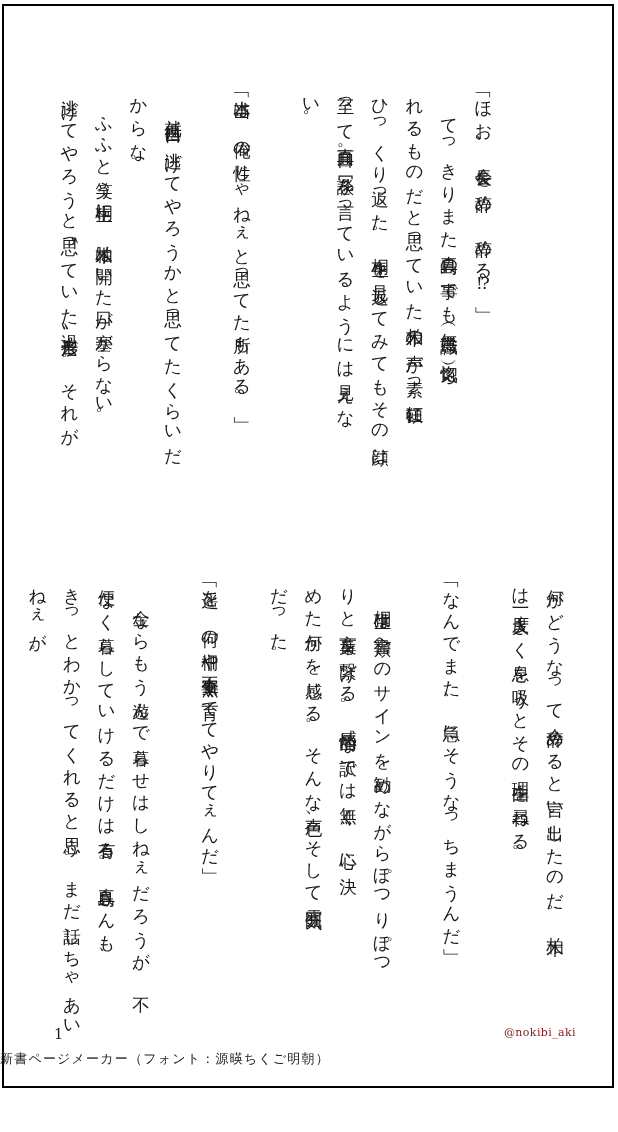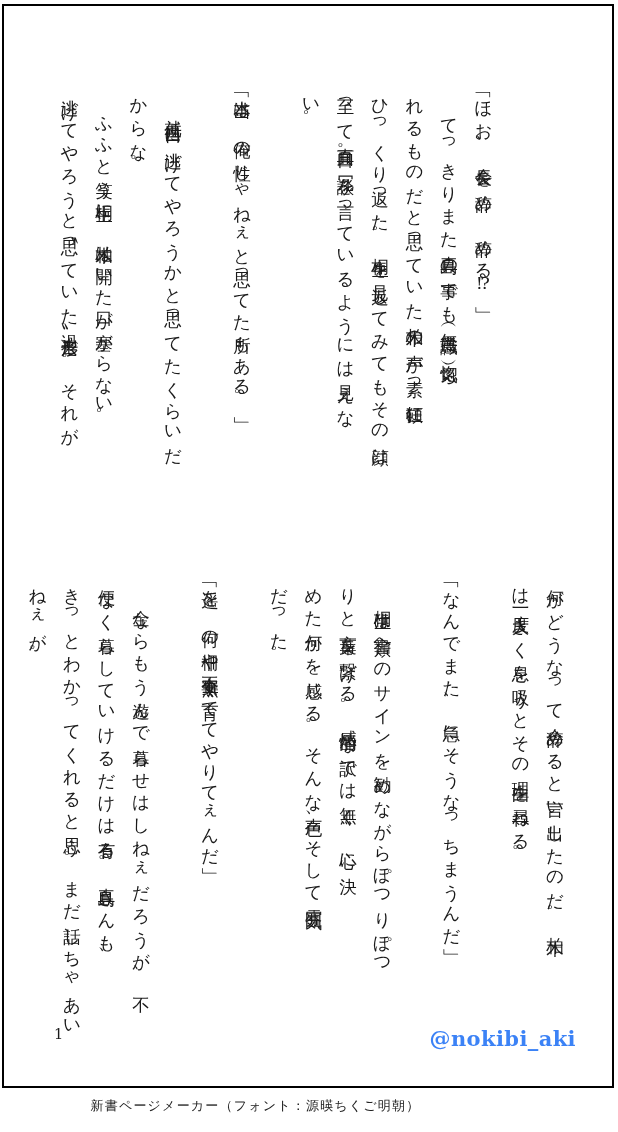--- a/index.html
+++ b/index.html
@@ -21,24 +21,24 @@
   .s2{left:20px;top:576px;}
   .line{
     width:34.5px;line-height:34.5px;margin:0;padding:0;
     letter-spacing:2.5px;white-space:nowrap;overflow:visible;
   }
   .tight{letter-spacing:1.1px;}
   .page-number{
     position:absolute;left:54px;top:1026px;font-size:14.5px;color:#1a1a1a;
   }
   .author-handle{
-    position:absolute;right:42px;top:1026px;font-size:21px;color:#3b82f6;letter-spacing:0.4px;font-weight:bold;
+    position:absolute;right:42px;top:1026px;font-size:11px;color:#7f1d1d;letter-spacing:0.4px;
   }
   .caption{
-    position:absolute;left:0;top:1097px;width:511px;text-align:center;
+    position:absolute;left:0;top:1050px;width:511px;text-align:left;
     font-size:13px;color:#222222;letter-spacing:1.2px;
   }
 </style>
 </head>
 <body>
 
 <div class="canvas">
   <div class="frame"></div>
 
   <div class="tsection s1">

